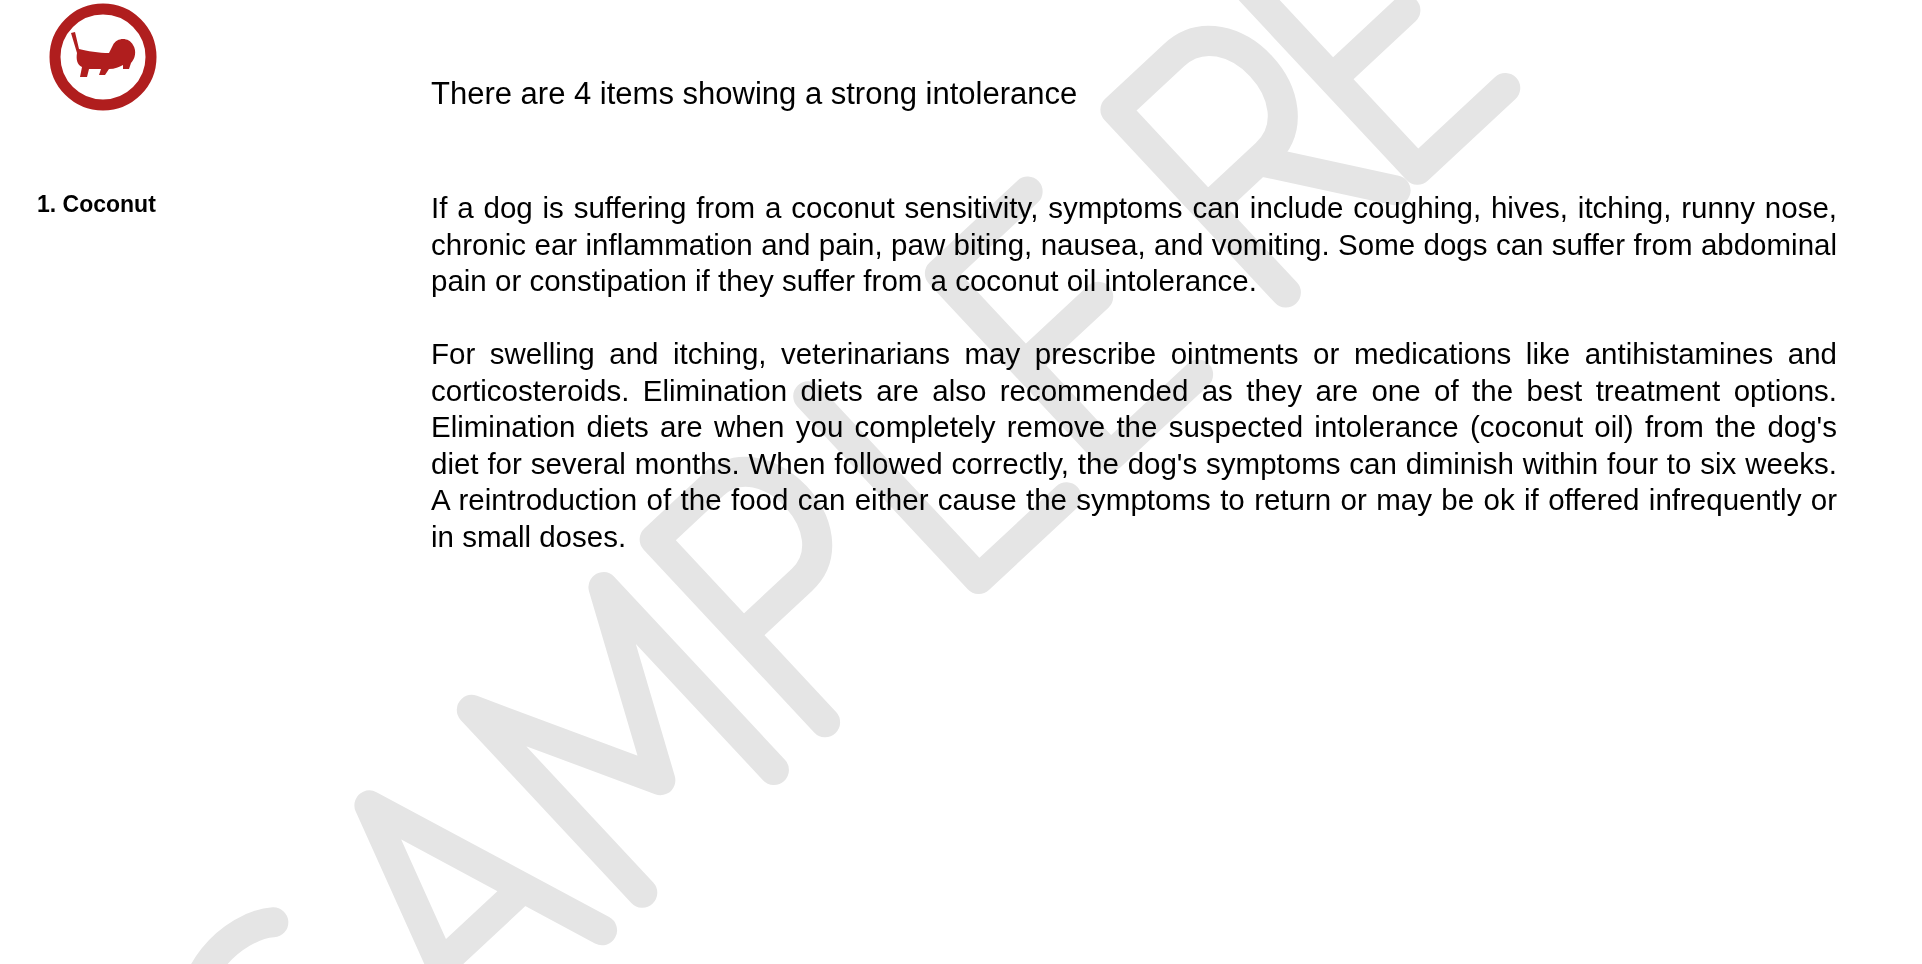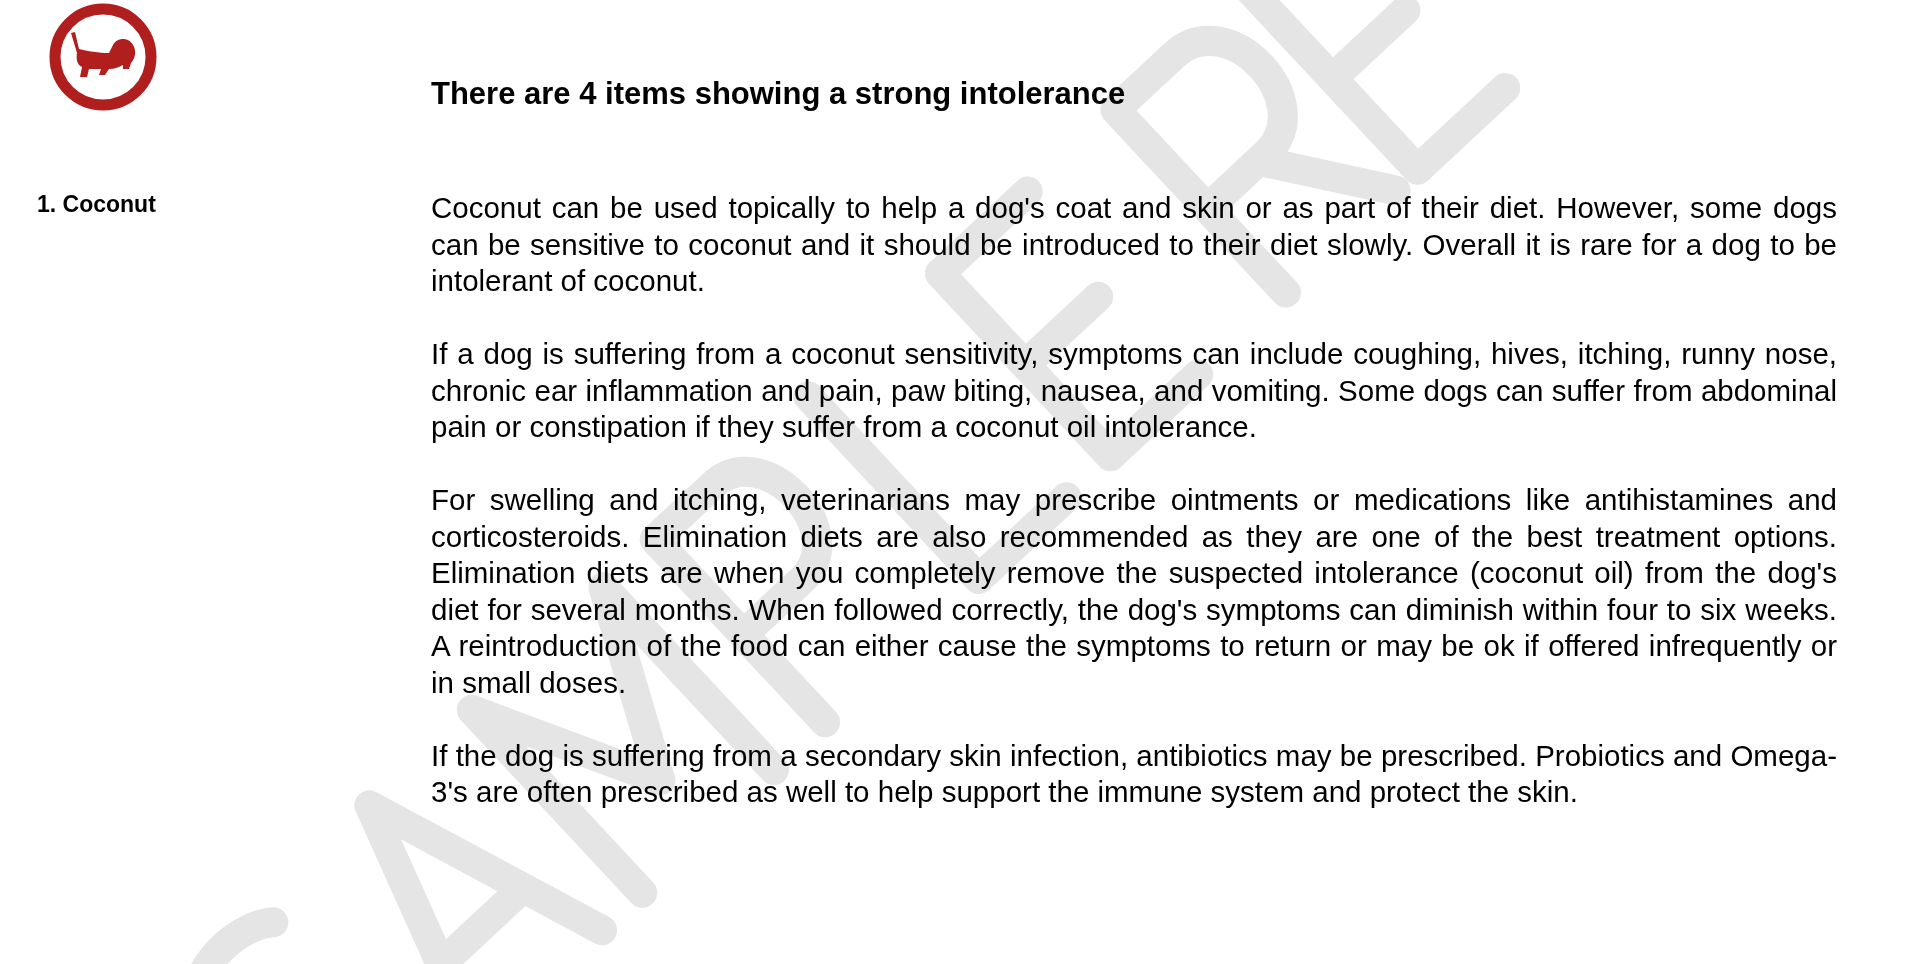--- a/index.html
+++ b/index.html
@@ -1,19 +1,19 @@
 <!DOCTYPE html>
 <html><head>
 <meta charset="utf-8">
 <style>
   html, body { margin: 0; padding: 0; background: #ffffff; }
   body { width: 1922px; height: 964px; position: relative; overflow: hidden; font-family: "Liberation Sans", sans-serif; color: #000; }
   .watermark { position: absolute; left: 0; top: 0; width: 1922px; height: 964px; z-index: 0; pointer-events: none; }
   .logo { position: absolute; left: 49px; top: 3px; width: 108px; height: 108px; z-index: 1; }
-  .heading { position: absolute; left: 431px; top: 76px; font-size: 31px; font-weight: bold; line-height: 36px; white-space: nowrap; z-index: 1; margin: 0; }
+  .heading { position: absolute; left: 431px; top: 76px; font-size: 31px; font-weight: normal; line-height: 36px; white-space: nowrap; z-index: 1; margin: 0; }
   .item-title { position: absolute; left: 37px; top: 186px; font-size: 23px; font-weight: bold; line-height: 36px; white-space: nowrap; z-index: 1; margin: 0; }
   .body-col { position: absolute; left: 431px; top: 190px; width: 1406px; z-index: 1; }
   .body-col p { margin: 0 0 36.5px 0; font-size: 29.5px; line-height: 36.5px; text-align: justify; }
 </style>
 </head>
 <body>
 
 <svg class="watermark" viewBox="0 0 1922 964" xmlns="http://www.w3.org/2000/svg">
   <g transform="translate(150 1010) rotate(-43)" fill="none" stroke="#e5e5e5" stroke-width="30" stroke-linecap="round" stroke-linejoin="round">
 
@@ -41,17 +41,15 @@
   <g fill="#b01e1e">
     <path d="M22 30 L 26 29 L 30 46 C 38 48, 50 50, 60 50 L 64 42 C 68 34, 80 34, 84 42 C 88 48, 86 56, 82 60 L 80 66 L 74 66 L 74 62 C 70 64, 66 66, 60 66 L 56 72 L 50 72 L 52 66 L 40 66 L 38 74 L 31 74 L 33 64 C 28 62, 27 56, 28 50 Z"></path>
   </g>
 </svg>
 
 <h1 class="heading">There are 4 items showing a strong intolerance</h1>
 
 <h2 class="item-title">1. Coconut</h2>
 
 <div class="body-col">
-  <p>Coconut can be used topically to help a dog's coat and skin or as part of their diet. However, some dogs can be sensitive to coconut and it should be introduced to their diet slowly. Overall it is rare for a dog to be intolerant of coconut.</p>
   <p>If a dog is suffering from a coconut sensitivity, symptoms can include coughing, hives, itching, runny nose, chronic ear inflammation and pain, paw biting, nausea, and vomiting. Some dogs can suffer from abdominal pain or constipation if they suffer from a coconut oil intolerance.</p>
   <p>For swelling and itching, veterinarians may prescribe ointments or medications like antihistamines and corticosteroids. Elimination diets are also recommended as they are one of the best treatment options. Elimination diets are when you completely remove the suspected intolerance (coconut oil) from the dog's diet for several months. When followed correctly, the dog's symptoms can diminish within four to six weeks. A reintroduction of the food can either cause the symptoms to return or may be ok if offered infrequently or in small doses.</p>
-  <p>If the dog is suffering from a secondary skin infection, antibiotics may be prescribed. Probiotics and Omega-3's are often prescribed as well to help support the immune system and protect the skin.</p>
 </div>
 
 </body></html>

